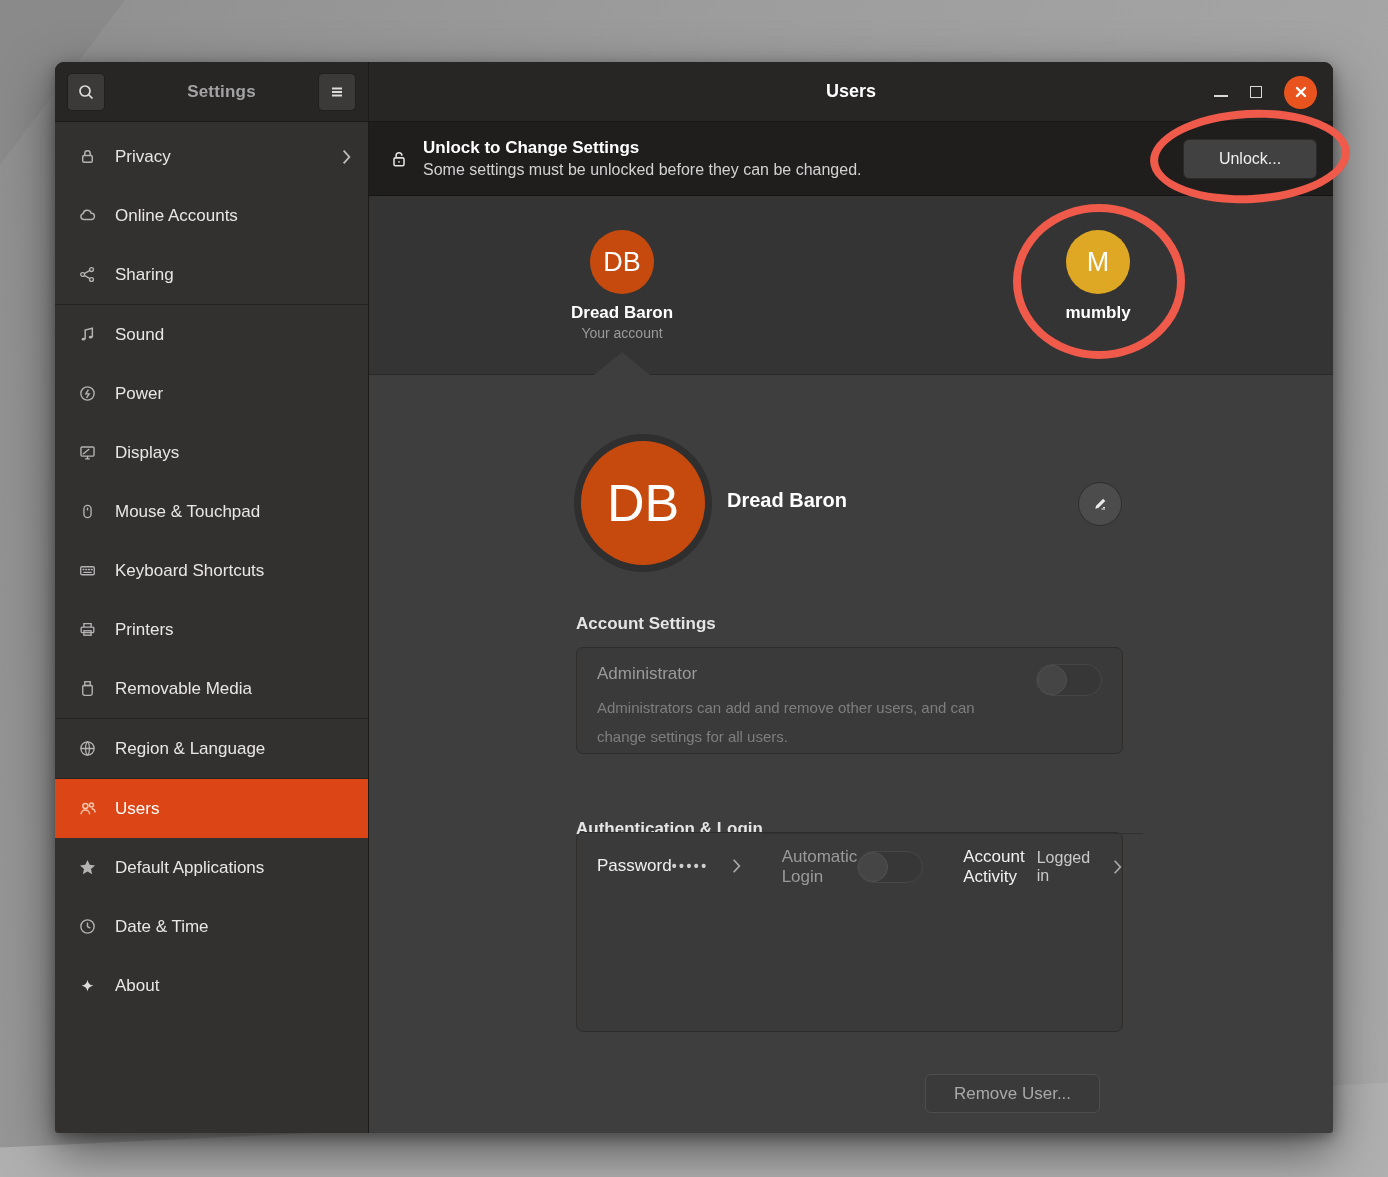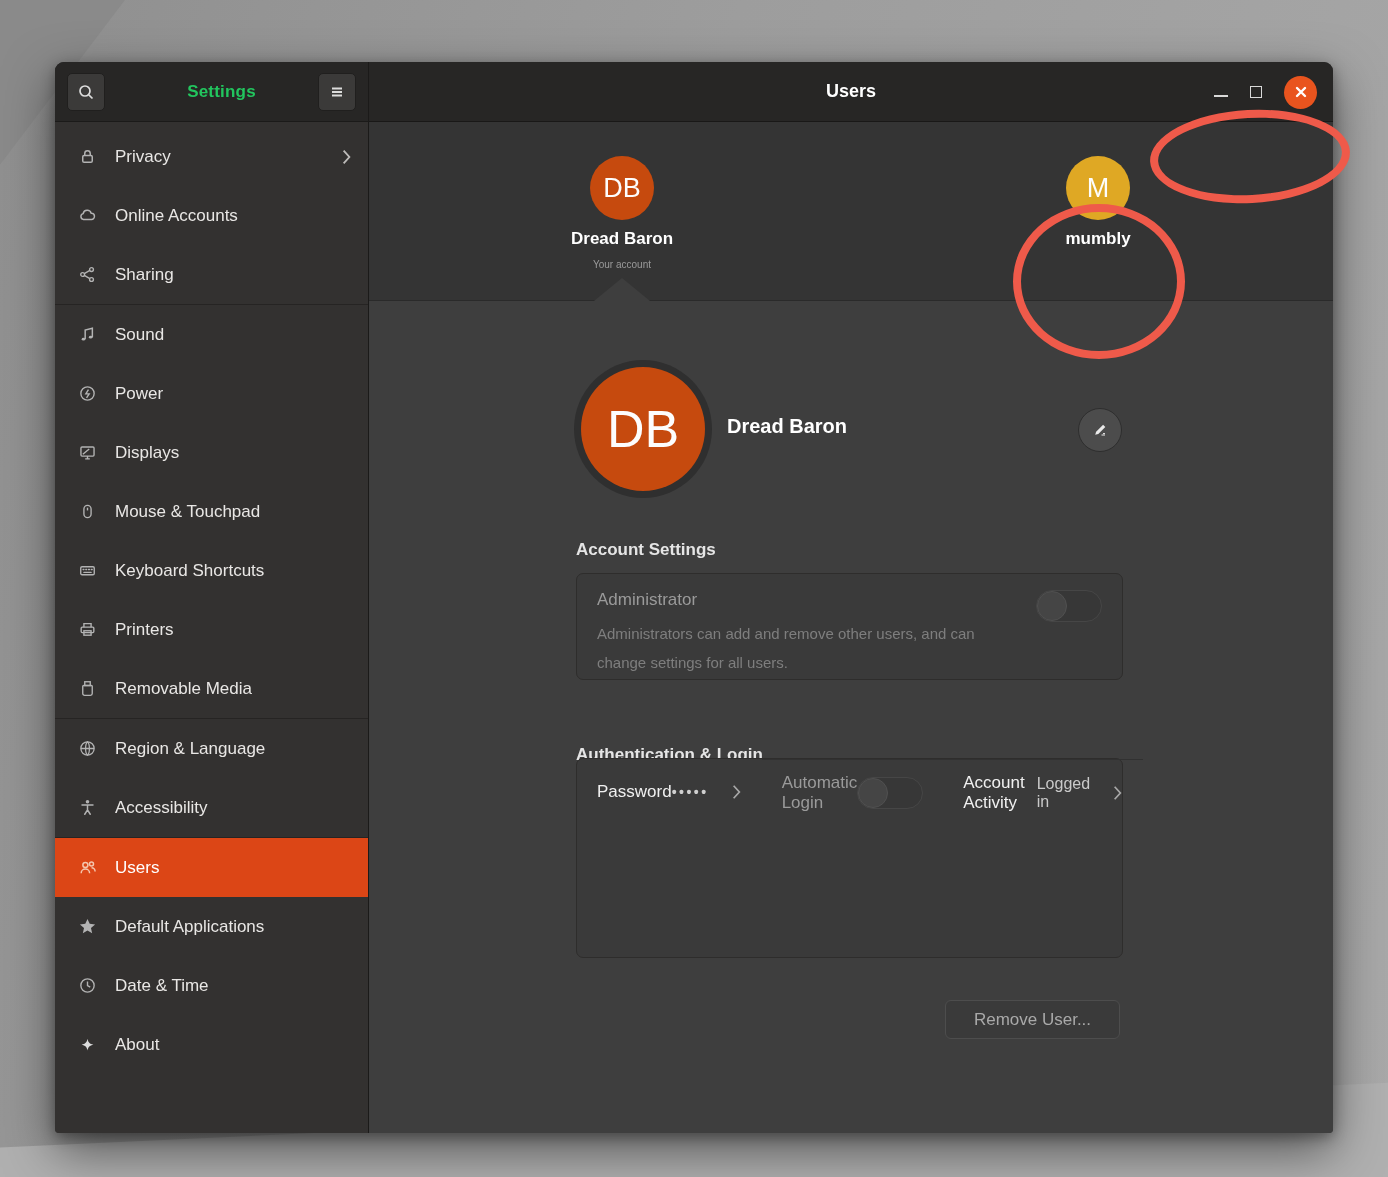--- a/index.html
+++ b/index.html
@@ -22,21 +22,21 @@
 
   
   .sidebar { width:314px; flex:0 0 314px; background:#333130; display:flex;
     flex-direction:column; border-right:1px solid #1b1a19; }
   .sidebar-header { height:60px; flex:0 0 60px; background:#272625;
     border-bottom:1px solid #1b1a19; display:flex; align-items:center;
     justify-content:space-between; padding:0 12px; }
   .hdr-btn { width:38px; height:38px; border:1px solid #201f1e; border-radius:5px;
     background:#3b3a39; display:flex; align-items:center; justify-content:center;
     cursor:pointer; }
-  .sidebar-title { color:#22c55e; font-weight:bold; font-size:17px; letter-spacing:.2px;margin-left:20px; }
+  .sidebar-title { color:#a3a3a3; font-weight:bold; font-size:17px; letter-spacing:.2px;margin-left:20px; }
   .sidebar-list { flex:1; padding-top:5px; overflow:hidden; }
   .side-item { height:59px; display:flex; align-items:center; padding:0 16px 0 22px;
     color:#e9e7e5; font-size:17px; cursor:pointer; }
   .side-item .ic { width:20px; height:20px; margin-right:18px; flex:0 0 20px;
     display:flex; align-items:center; justify-content:center; }
   .side-item .lbl { flex:1; }
   .side-item.selected { background:#dc4616; color:#fff; }
   .side-sep { height:1px; background:#262423; }
   .side-chev { color:#bdbbb9; }
 
@@ -67,21 +67,21 @@
   
   .carousel { height:179px; flex:0 0 179px; background:#343434; position:relative;
     border-bottom:1px solid #2a2a2a; }
   .c-user { position:absolute; top:34px; width:160px; display:flex;
     flex-direction:column; align-items:center; cursor:pointer; }
   .c-user-db { left:173px; }
   .c-user-m  { left:649px; }
   .c-avatar { width:64px; height:64px; border-radius:50%; display:flex;
     align-items:center; justify-content:center; color:#fdfdfd; font-size:27px; }
   .c-name { margin-top:9px; color:#fff; font-weight:bold; font-size:17px; }
-  .c-sub { margin-top:10px; color:#9a9a9a; font-size:10px; }
+  .c-sub { margin-top:2px; color:#9a9a9a; font-size:14px; }
   .notch { position:absolute; bottom:-1px; left:225px; width:0; height:0;
     border-left:28px solid transparent; border-right:28px solid transparent;
     border-bottom:23px solid #3e3e3e; }
 
   
   .content { flex:1; background:#3e3e3e; position:relative; }
   .profile-avatar { position:absolute; left:212px; top:66px; width:124px;
     height:124px; border-radius:50%; background:#c64a0e;
     box-shadow:0 0 0 7px #2f2f2f; display:flex; align-items:center;
     justify-content:center; color:#fdfdfd; font-size:52px; font-weight:300; }
@@ -112,21 +112,21 @@
     border-radius:50%; background:#454545; border:1px solid #505050; }
   .tgl-admin { position:absolute; right:20px; top:16px; }
 
   .list-row { height:66px; display:flex; align-items:center;
     padding:0 20px; justify-content:space-between; cursor:pointer; }
   .list-row + .list-row { border-top:1px solid #313131; }
   .row-right { display:flex; align-items:center; gap:22px; }
   .row-value { color:#c9c9c9; font-size:16px;margin-left:12px; }
   .row-dots { color:#cfcfcf; font-size:14px; letter-spacing:2.5px; font-weight:bold; }
 
-  .remove-btn { position:absolute; left:576px; top:699px; width:175px; height:39px;
+  .remove-btn { position:absolute; left:556px; top:699px; width:175px; height:39px;
     background:#3a3a3a; border:1px solid #4d4d4d; border-radius:6px;
     color:#a9a9a9; font-size:17px; font-family:inherit; cursor:pointer; }
 
   
   .annot { position:absolute; border:8px solid #ef5a4a; border-radius:50%;
     pointer-events:none; }
   .annot-unlock { left:1150px; top:110px; width:200px; height:93px;
     transform:rotate(-3deg); }
   .annot-mumbly { left:1013px; top:204px; width:172px; height:155px; }
 
@@ -279,29 +279,20 @@
         <div class="side-item">
           <span class="ic">
             <svg width="19" height="19" viewBox="0 0 18 18" fill="none" stroke="#b3b3b3" stroke-width="1.2">
               <circle cx="9" cy="9" r="6.3"></circle>
                 <path d="M2.7 9h12.6M9 2.7c2.4 2.1 2.4 10.5 0 12.6-2.4-2.1-2.4-10.5 0-12.6z"></path>
             </svg>
             </span>
           <span class="lbl">Region &amp; Language</span>
         </div>
 
-        <div class="side-item">
-          <span class="ic">
-            <svg width="19" height="19" viewBox="0 0 18 18" fill="none" stroke="#b3b3b3" stroke-width="1.4" stroke-linecap="round">
-              <circle cx="9" cy="3.6" r="1.7" fill="#b3b3b3" stroke="none"></circle>
-              <path d="M3.8 6.6h10.4M9 6.6v4.6M9 11.2l-2.6 4.2M9 11.2l2.6 4.2"></path>
-            </svg>
-            </span>
-          <span class="lbl">Accessibility</span>
-        </div>
 
         <div class="side-sep"></div>
 
         <div class="side-item selected">
           <span class="ic">
             <svg width="19" height="19" viewBox="0 0 18 18" fill="none" stroke="#f4c6ae" stroke-width="1.4">
               <circle cx="7" cy="6.6" r="2.4"></circle>
                 <path d="M3 14.4c0-2.2 1.8-4 4-4s4 1.8 4 4"></path>
               <circle cx="12.8" cy="5.6" r="1.9"></circle>
                 <path d="M12.8 9.2c1.9 0 3.4 1.6 3.4 3.5"></path>
@@ -351,20 +342,34 @@
           <div class="wc-close">
             <span>
               <svg width="14" height="14" viewBox="0 0 14 14" stroke="#fff" stroke-width="2.4" stroke-linecap="round">
                 <path d="M3 3l8 8M11 3l-8 8"></path>
               </svg>
             </span>
           </div>
         </div>
       </header>
 
+      <div class="banner">
+        <span>
+          <svg width="20" height="22" viewBox="0 0 18 18" fill="none" stroke="#e2e2e2" stroke-width="1.4">
+            <rect x="4.5" y="8" width="9" height="7" rx="1.3"></rect>
+              <path d="M6.4 8V6a2.6 2.6 0 0 1 5.2 0"></path>
+              <circle cx="9" cy="11.5" r="0.8" fill="#e2e2e2" stroke="none"></circle>
+          </svg>
+        </span>
+        <div class="banner-text">
+          <div class="banner-title">Unlock to Change Settings</div>
+          <div class="banner-sub">Some settings must be unlocked before they can be changed.</div>
+        </div>
+        <button class="unlock-btn">Unlock...</button>
+      </div>
 
       <div class="carousel">
         <div class="c-user c-user-db">
           <div class="c-avatar" style="background:#c64a0e">DB</div>
           <div class="c-name">Dread Baron</div>
           <div class="c-sub">Your account</div>
         </div>
         <div class="c-user c-user-m">
           <div class="c-avatar" style="background:#dfa824">M</div>
           <div class="c-name">mumbly</div>

